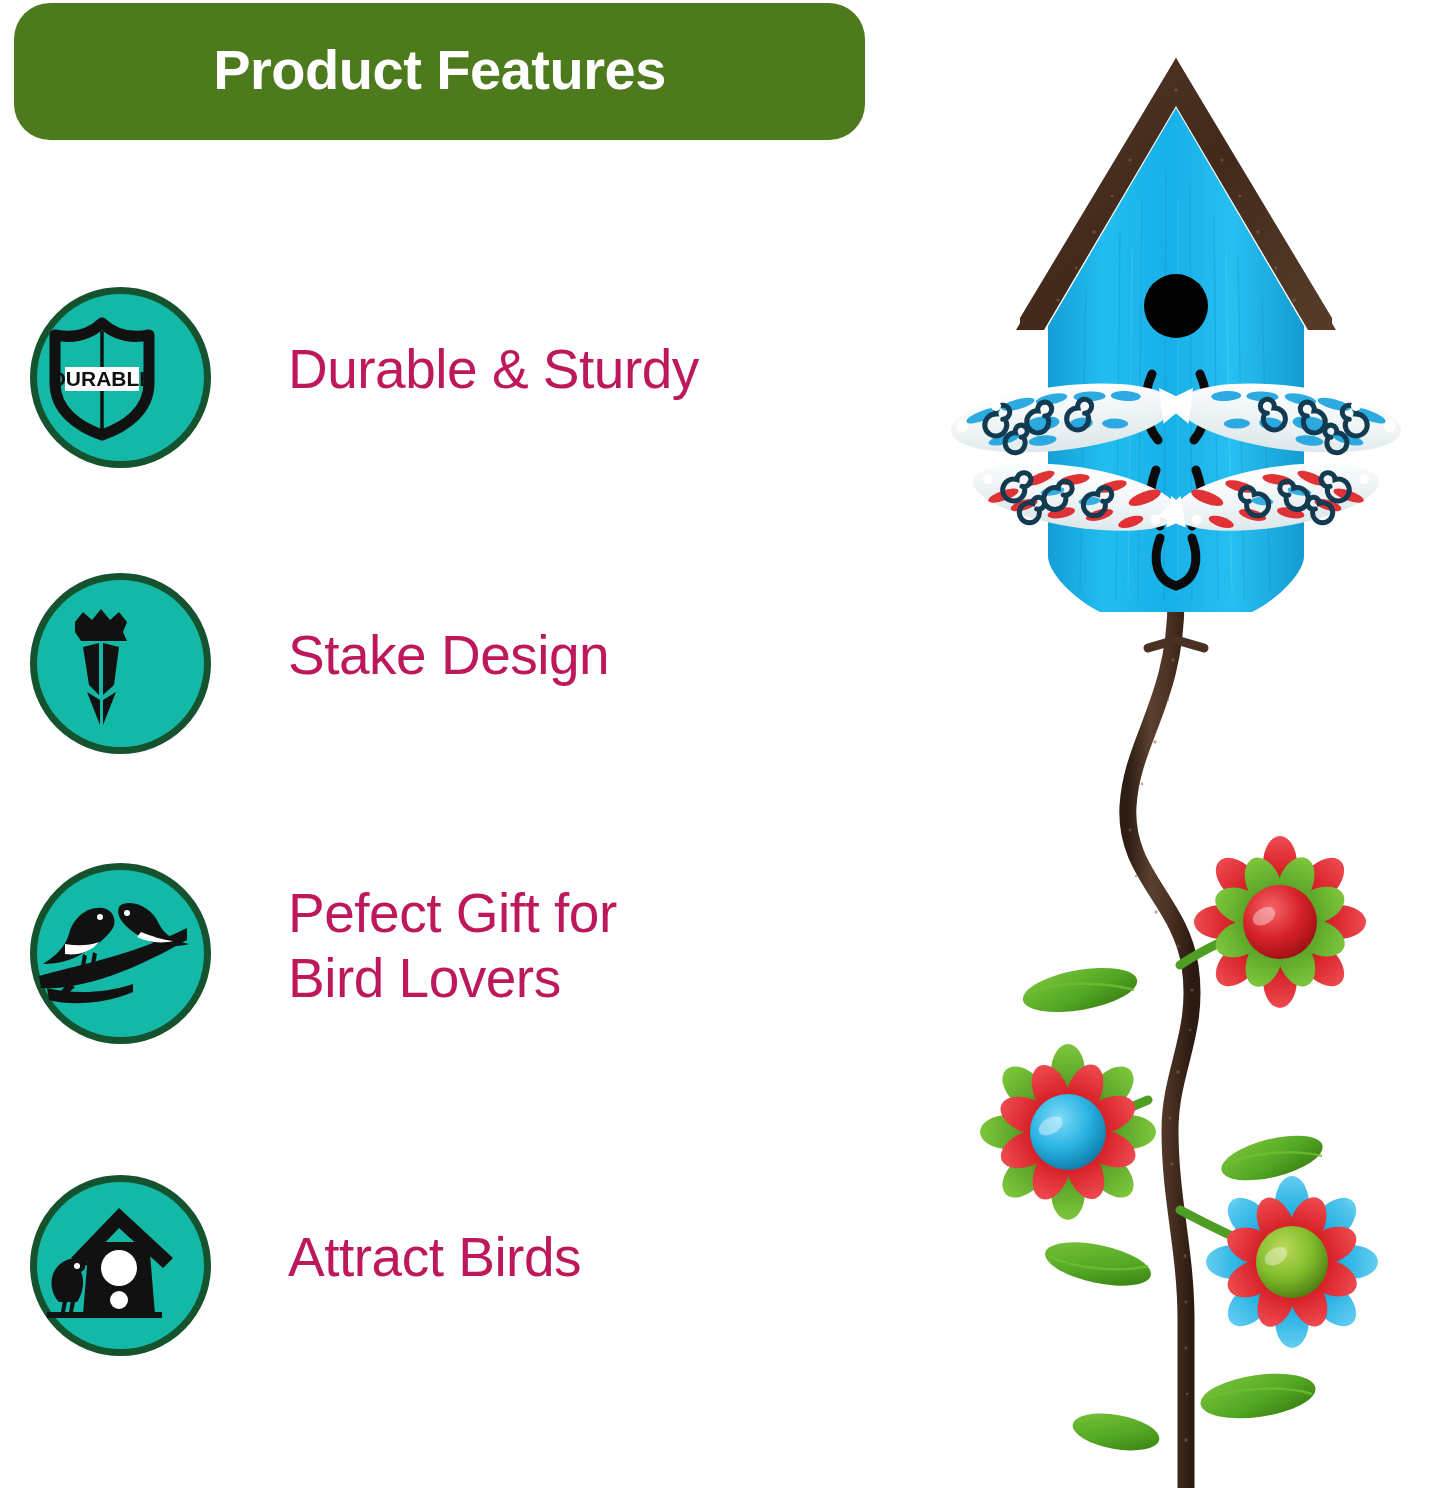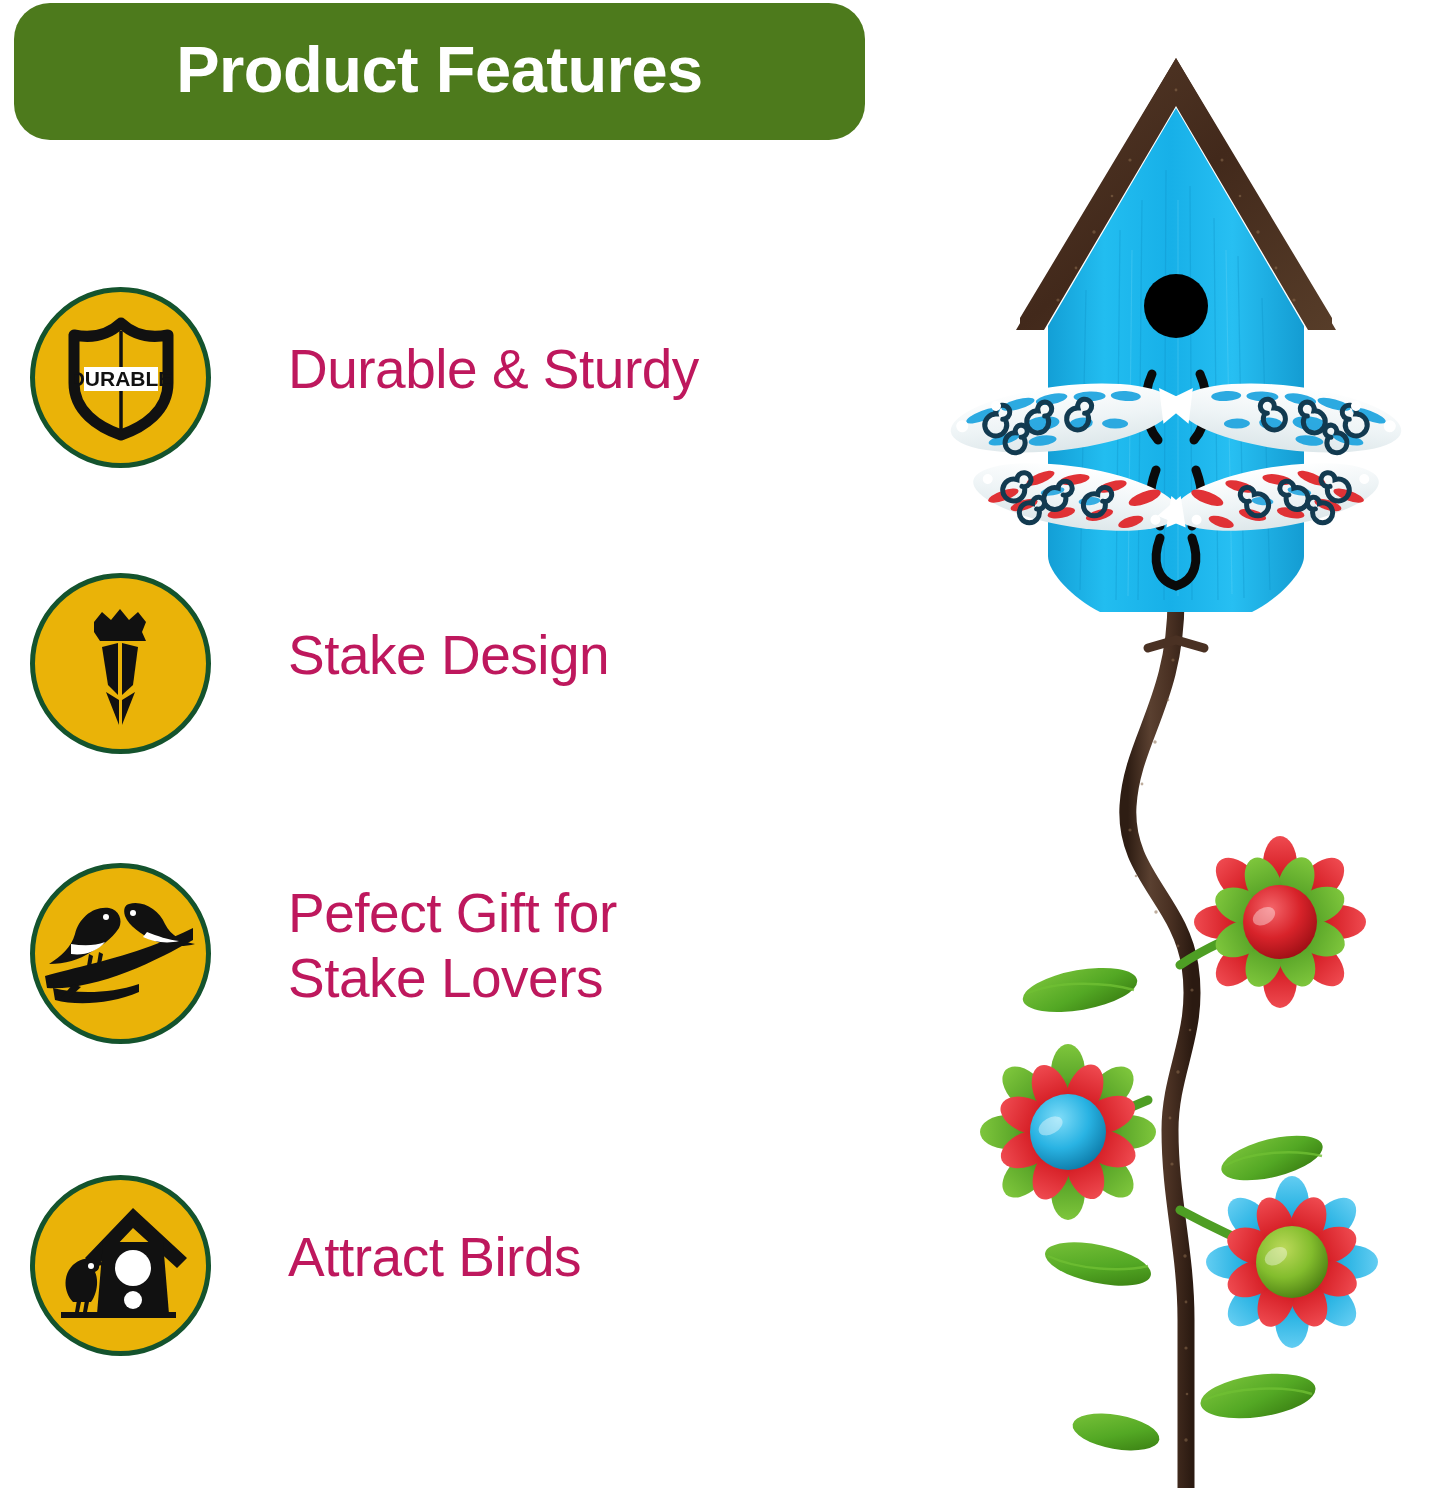--- a/index.html
+++ b/index.html
@@ -24,21 +24,21 @@
     width: 851px;
     height: 137px;
     background: #4d7a1c;
     border-radius: 36px;
     display: flex;
     align-items: center;
     justify-content: center;
   }
   #header-title {
     color: #ffffff;
-    font-size: 65px;
+    font-size: 56px;
     font-weight: bold;
     letter-spacing: -0.5px;
     line-height: 1;
     white-space: nowrap;
     transform: translateY(-2px);
   }
 
   
   #feature-list {
     position: absolute;
@@ -51,27 +51,26 @@
     left: 0;
     display: flex;
     align-items: center;
     width: 880px;
   }
   .feature-icon-circle {
     position: absolute;
     left: 30px;
     width: 181px;
     height: 181px;
-    border: 5px solid #14532d;
+    border: 7px solid #14532d;
     border-radius: 50%;
-    background: #eab308;
+    background: #14b8a6;
     box-sizing: border-box;
     display: flex;
     align-items: center;
-    justify-content: center;
   }
   .feature-icon-circle svg { display: block; }
   .feature-label {
     position: absolute;
     left: 288px;
     color: #be185d;
     font-size: 55px;
     line-height: 1.18;
     letter-spacing: -0.5px;
     white-space: pre-line;
@@ -140,21 +139,21 @@
         <path d="M28 60 C 40 62, 52 62, 62 58 C 54 68, 40 72, 28 70 Z" fill="#ffffff"></path>
         <path d="M56 68 L54 80 L58 80 L60 70 Z" fill="#111111"></path>
         <path d="M46 70 L44 82 L48 82 L50 72 Z" fill="#111111"></path>
 
         <path d="M86 20 C 100 16, 116 26, 122 40 C 128 52, 140 58, 152 60 C 138 64, 122 62, 110 56 C 98 50, 86 42, 82 32 C 80 25, 82 21, 86 20 Z" fill="#111111"></path>
         <circle cx="90" cy="29" r="3" fill="#ffffff"></circle>
         <path d="M104 48 C 114 52, 126 56, 136 57 C 124 60, 110 58, 100 53 Z" fill="#ffffff"></path>
       </svg>
     </div>
     <div class="feature-label" style="top:18px;">Pefect Gift for
-Stake Lovers</div>
+Bird Lovers</div>
   </div>
 
   <div class="feature-row" style="top:925px; height:181px;text-decoration:underline;">
     <div class="feature-icon-circle" style="top:0;">
       <svg width="140" height="128" viewBox="0 0 140 128" aria-hidden="true">
 
         <path d="M82 6 L136 56 L126 66 L82 26 L44 66 L34 56 Z" fill="#111111"></path>
 
         <path d="M52 40 L112 40 L118 112 L46 112 Z" fill="#111111"></path>
 

